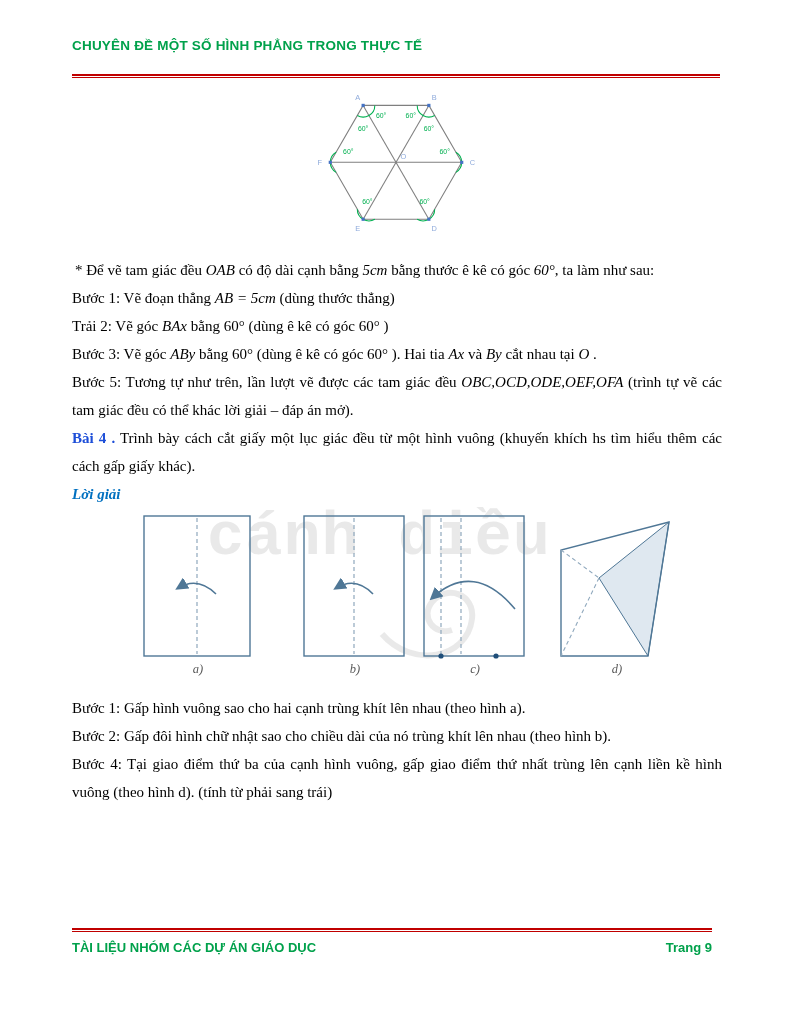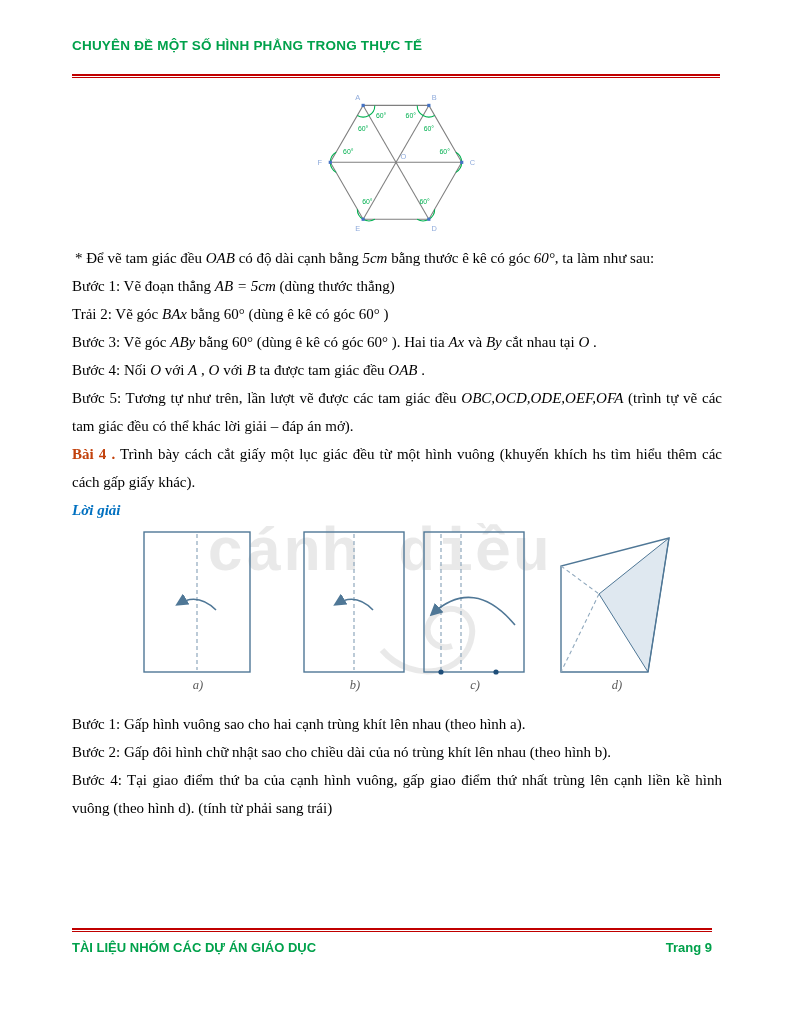--- a/index.html
+++ b/index.html
@@ -17,27 +17,27 @@
   .header-title {
     font-family: "Liberation Sans", sans-serif;
     font-weight: bold; font-size: 13.5px; letter-spacing: .2px;
     color: #00A14B;
     margin-bottom: 21px;
   }
   .rule-red { border-top: 2.5px solid #C00000; border-bottom: 1px solid #C00000; height: 4px; }
 
   .hex-fig { position: absolute; left: 0; right: 0; top: 86px; text-align: center; }
 
-  .content { position: absolute; left: 72px; width: 650px; top: 244px; }
+  .content { position: absolute; left: 72px; width: 650px; top: 256px; }
   .para {
     margin: 0; font-size: 15px; line-height: 28px; text-align: justify;
   }
   .para.first { padding-left: 3px; }
   .math { font-style: italic; font-family: "Liberation Serif", serif; }
-  .bai4-label { color: #c2410c; font-weight: bold; }
+  .bai4-label { color: #1d4ed8; font-weight: bold; }
   .loi-giai { color: #0070C0; font-weight: bold; font-style: italic; }
 
   .fold-fig { position: relative; height: 178px; margin: 6px 0 2px 0; }
   .watermark {
     position: absolute; left: 135px; top: -12px; z-index: 0;
     font-family: Liberation Mono, monospace; font-weight: bold;
     font-size: 62px; letter-spacing: 1px;
     color: #8a8a8a; opacity: .18; white-space: nowrap;
     user-select: none;
   }
@@ -111,21 +111,20 @@
         <text x="107" y="111">60°</text>
       </g>
     </svg>
   </div>
 
   <div class="content">
     <p class="para first"><span>* Để vẽ tam giác đều </span><span class="math">OAB</span><span> có độ dài cạnh bằng </span><span class="math">5cm</span><span> bằng thước ê kê có góc </span><span class="math">60°</span><span>, ta làm như sau:</span></p>
     <p class="para"><span>Bước 1: Vẽ đoạn thẳng </span><span class="math">AB</span><span class="math"> = 5cm</span><span> (dùng thước thẳng)</span></p>
     <p class="para"><span>Trải 2: Vẽ góc </span><span class="math">BAx</span><span> bằng 60° (dùng ê kê có góc 60° )</span></p>
     <p class="para"><span>Bước 3: Vẽ góc </span><span class="math">ABy</span><span> bằng 60° (dùng ê kê có góc 60° ). Hai tia </span><span class="math">Ax</span><span> và </span><span class="math">By</span><span> cắt nhau tại </span><span class="math">O</span><span> .</span></p>
-    <p class="para"><span>Bước 4: Nối </span><span class="math">O</span><span> với </span><span class="math">A</span><span> , </span><span class="math">O</span><span> với </span><span class="math">B</span><span> ta được tam giác đều </span><span class="math">OAB</span><span> .</span></p>
     <p class="para"><span>Bước 5: Tương tự như trên, lần lượt vẽ được các tam giác đều </span><span class="math">OBC,OCD,ODE,OEF,OFA</span><span> (trình tự vẽ các tam giác đều có thể khác lời giải – đáp án mở).</span></p>
 
     <p class="para"><span class="bai4-label">Bài 4 .</span><span> Trình bày cách cắt giấy một lục giác đều từ một hình vuông (khuyến khích hs tìm hiểu thêm các cách gấp giấy khác).</span></p>
 
     <p class="para loi-giai">Lời giải</p>
 
     <div class="fold-fig">
       <div class="watermark">cánh diều</div>
       <svg class="wm-swirl" width="120" height="90" viewBox="0 0 120 90">
         <path d="M10,60 C 40,95 95,85 100,45 C 103,20 75,10 60,28 C 48,43 62,62 80,56" fill="none" stroke="#8a8a8a" stroke-width="6"></path>

